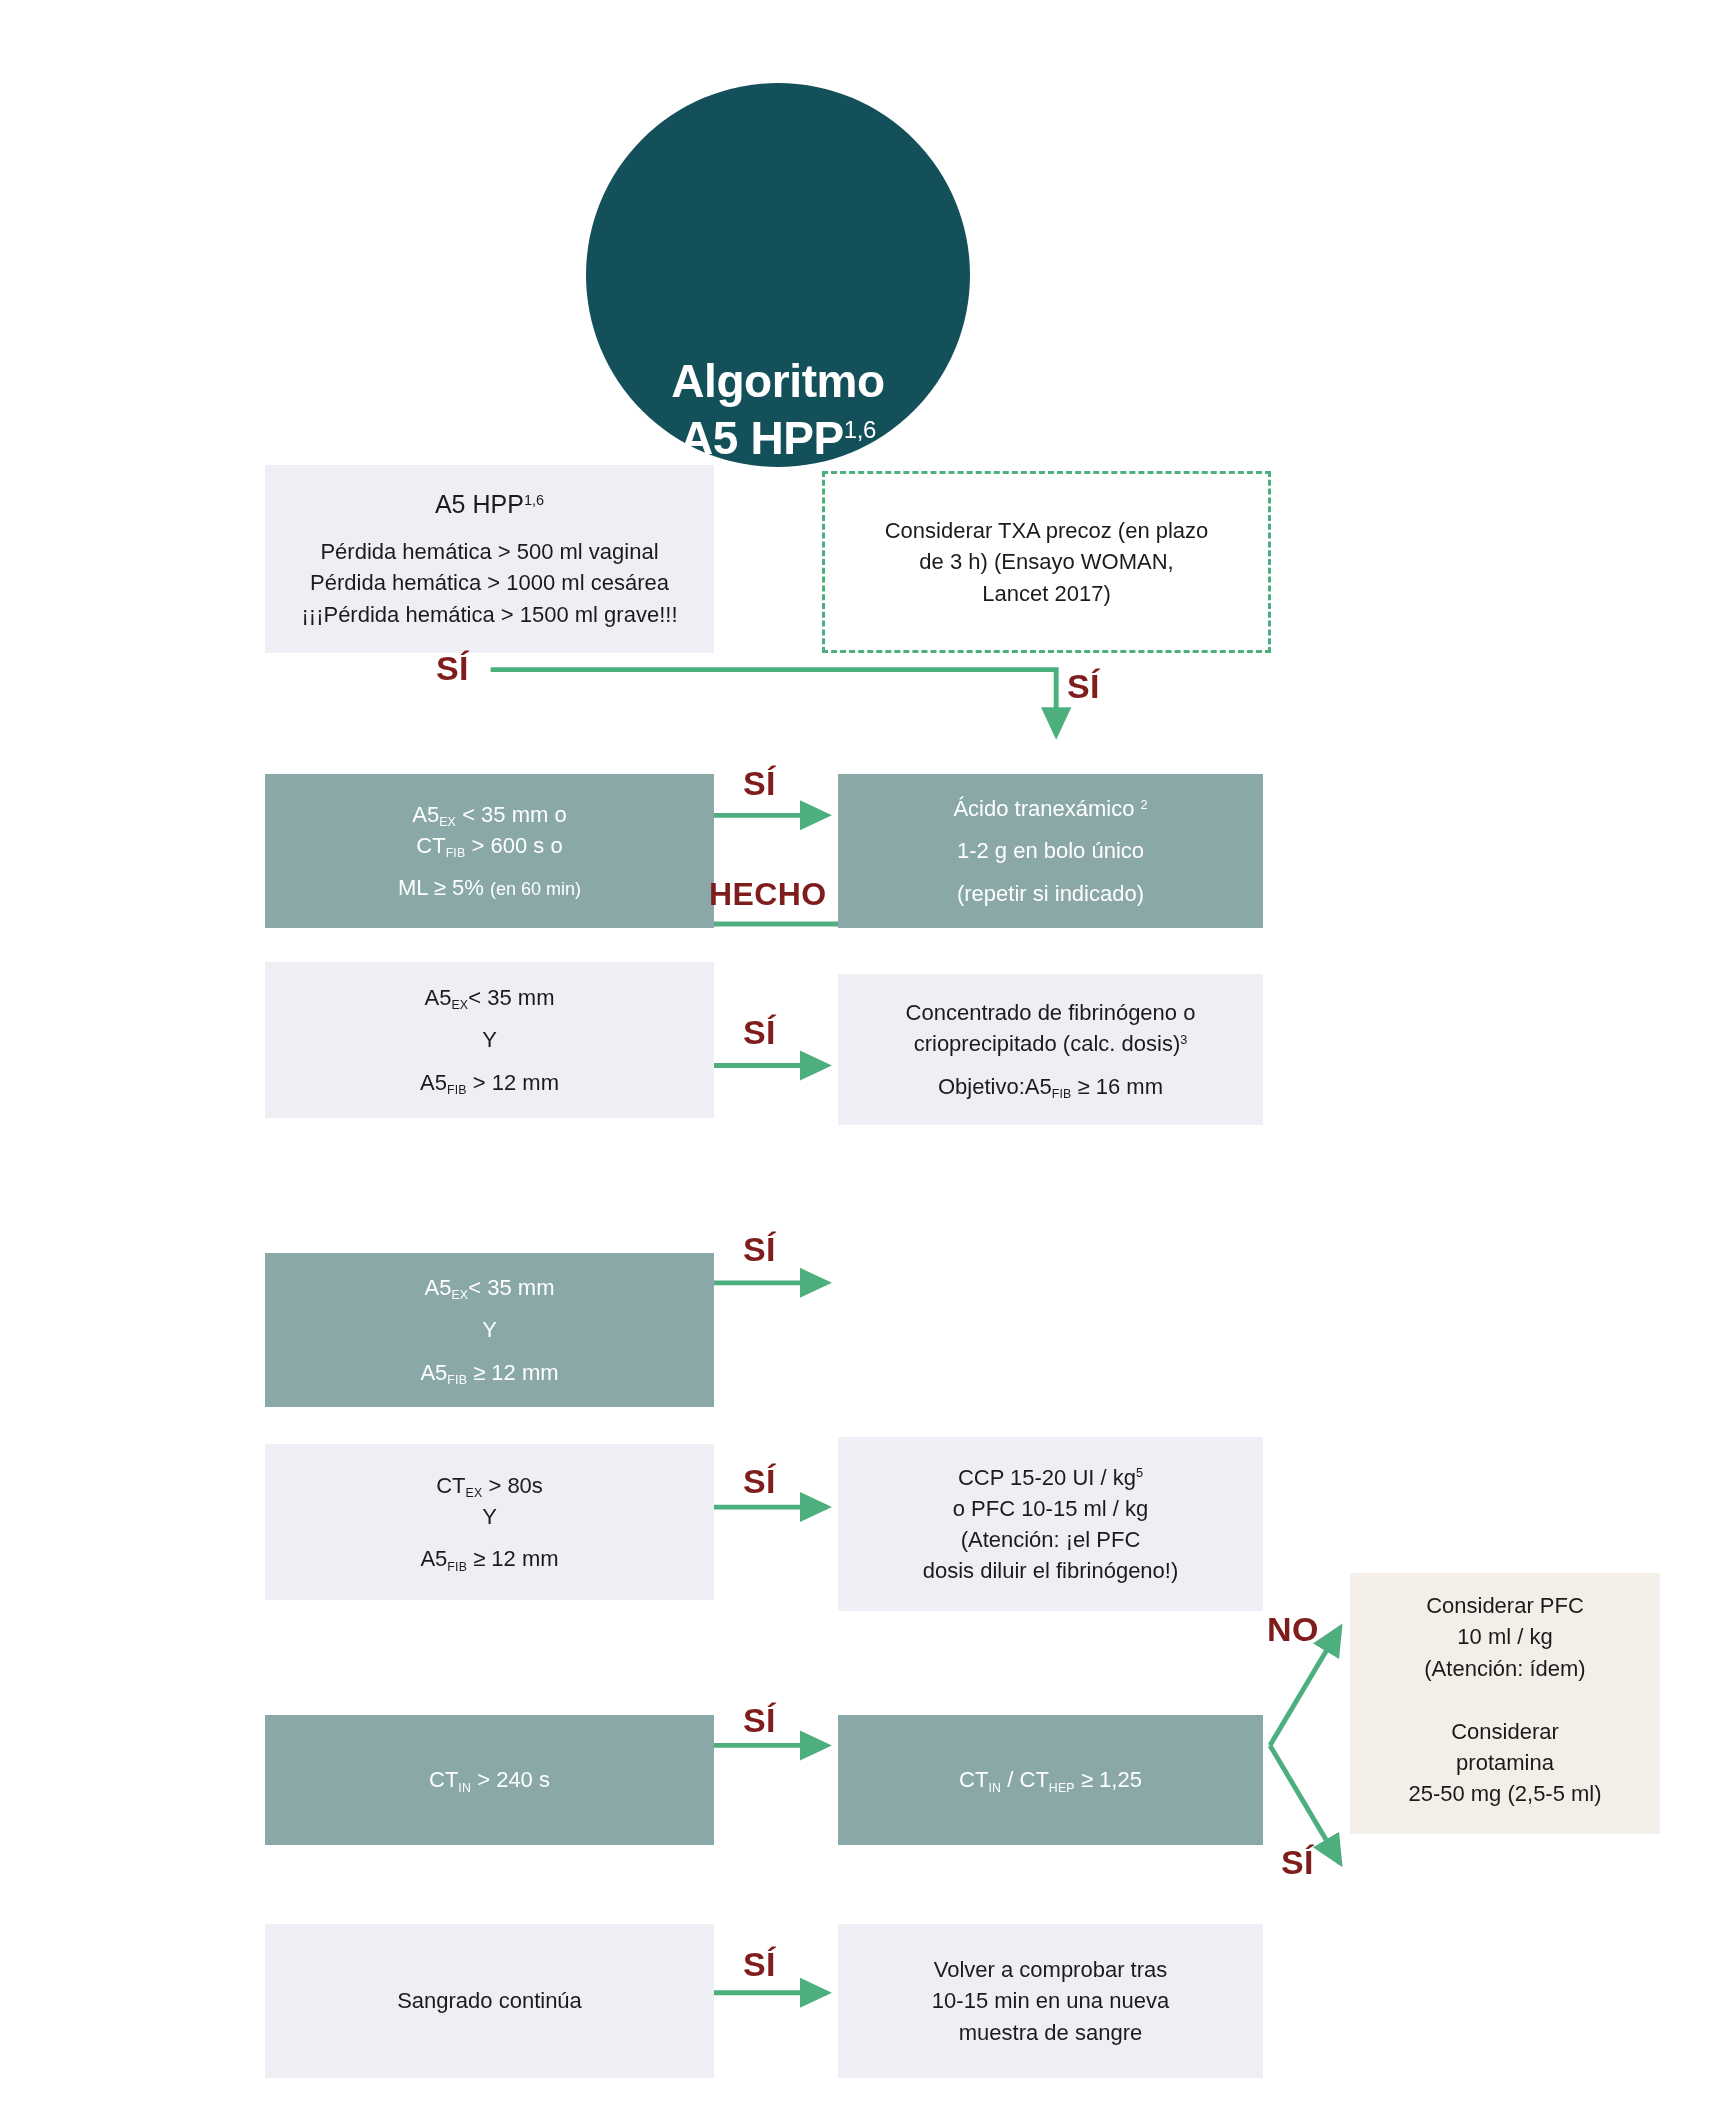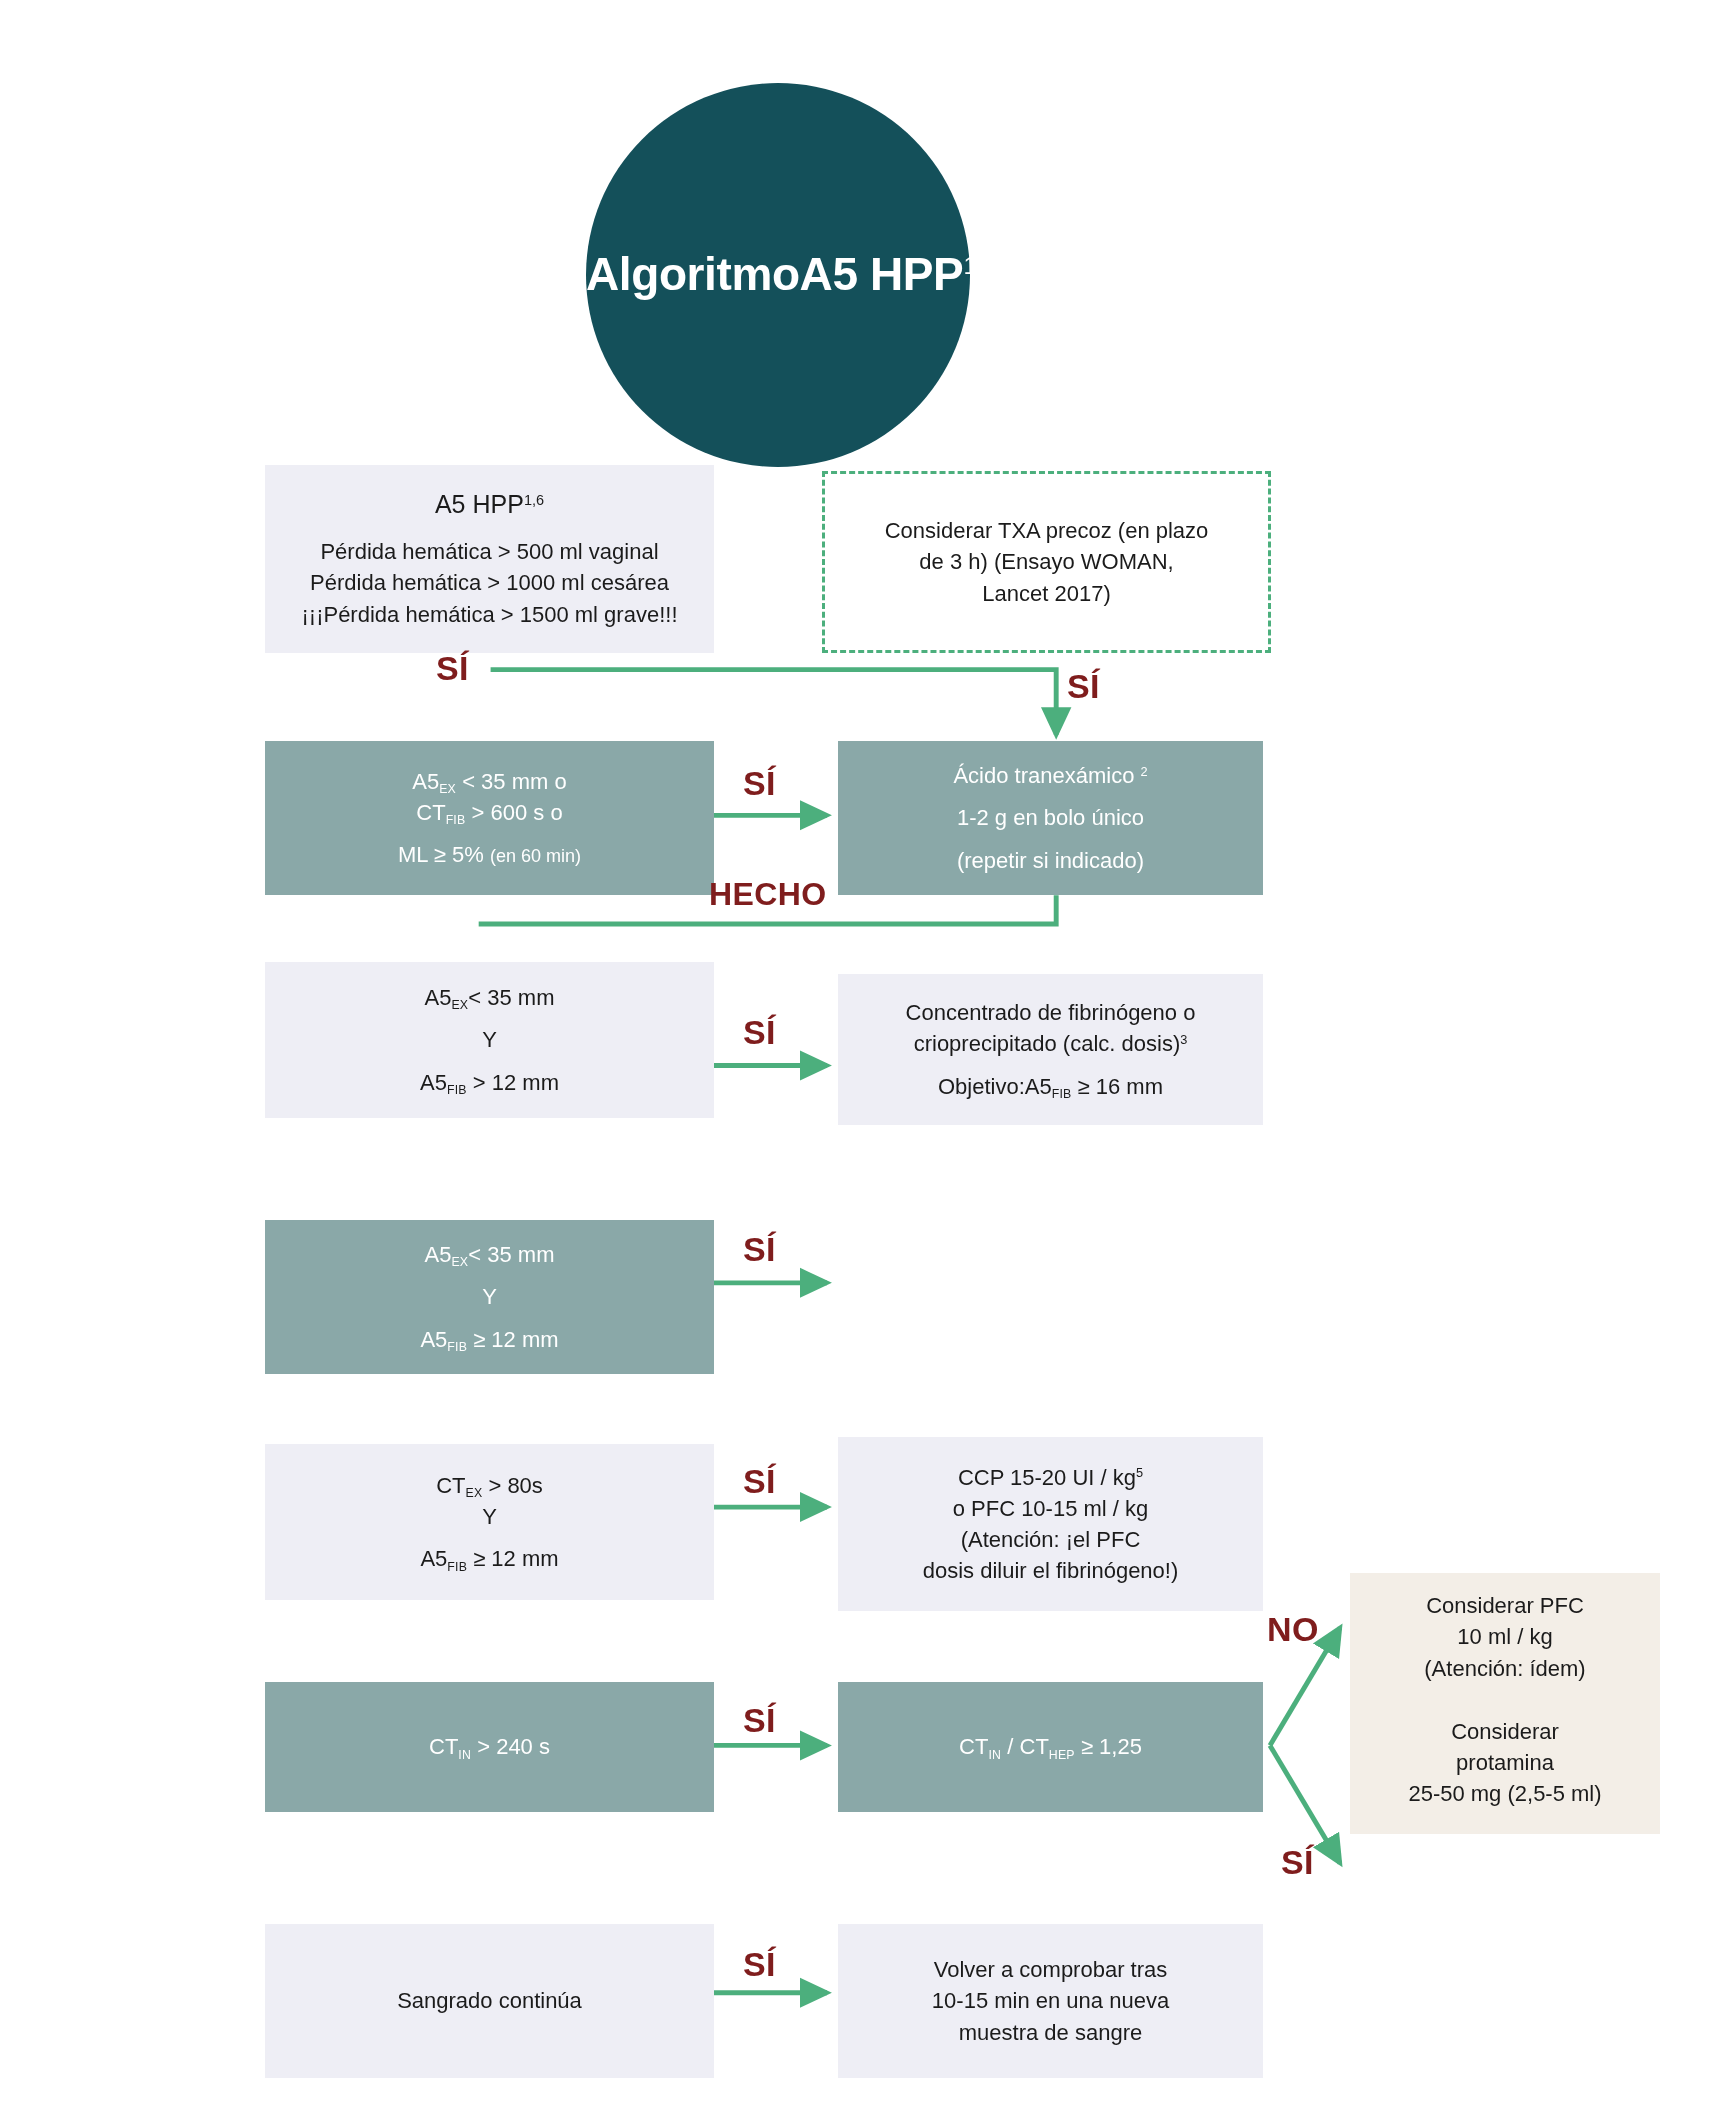--- a/index.html
+++ b/index.html
@@ -23,22 +23,23 @@
   
   .title-circle {
     position: absolute;
     left: 586px;
     top: 83px;
     width: 384px;
     height: 384px;
     border-radius: 50%;
     background: #14505a;
     display: flex;
+    flex-direction: column;
     align-items: center;
-    justify-content: flex-start;
+    justify-content: flex-end;
     color: #ffffff;
   }
   .title-line {
     font-size: 46px;
     font-weight: bold;
     line-height: 1.24;
     letter-spacing: -0.4px;
     white-space: nowrap;
   }
   .title-line .sup {
@@ -53,21 +54,21 @@
     position: absolute;
     box-sizing: border-box;
     display: flex;
     flex-direction: column;
     align-items: center;
     justify-content: center;
     text-align: center;
     padding: 7px 12.6px;
   }
   .node.lavender { background: #eeeef5; color: #1b1b1b; }
-  .node.teal     { background: #8aa8a8; color: #ffffff; }
+  .node.teal     { background: #8aa8a8; color: #ffffff; margin-top: 33px; }
   .node.beige    { background: #f3eee7; color: #1b1b1b; }
   .node.dashed {
     background: #ffffff;
     border: 3.5px dashed #4caf7d;
     color: #1b1b1b;
   }
 
   .node .line {
     font-size: 22px;
     line-height: 1.42;

